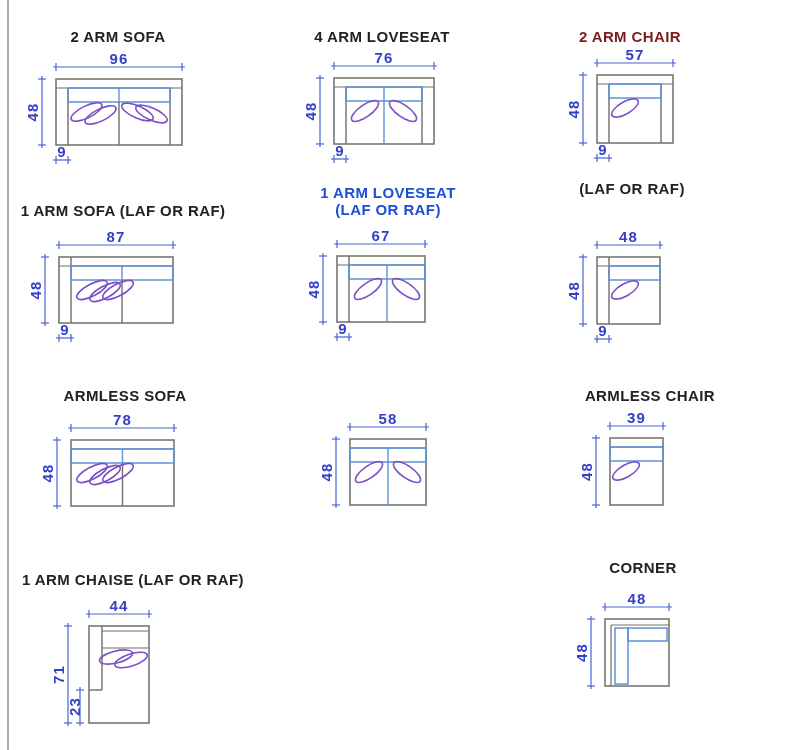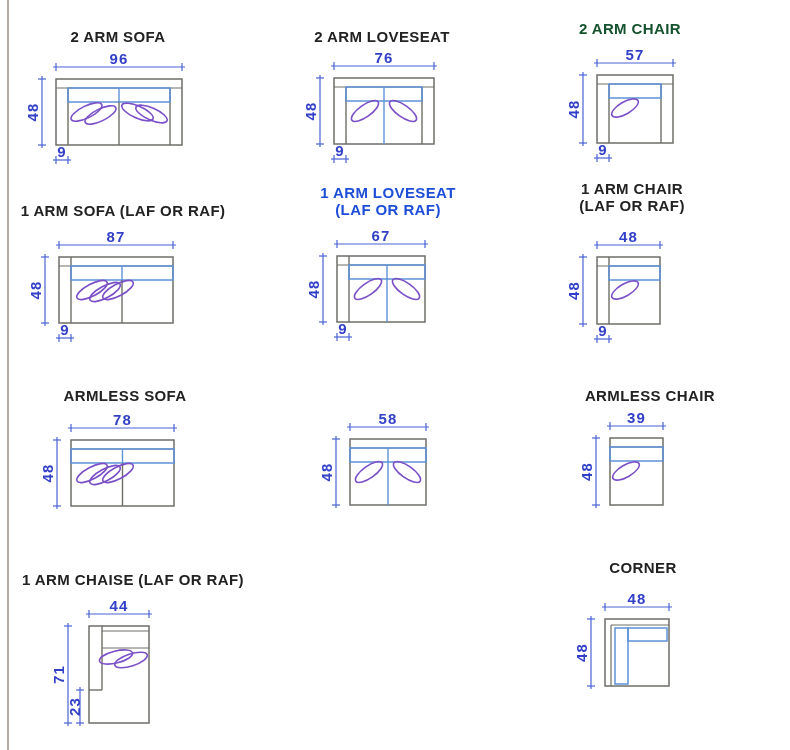--- a/index.html
+++ b/index.html
@@ -236,34 +236,33 @@
         <line x1="591" y1="616" x2="591" y2="689" stroke="#4a63d4" stroke-width="1.2"></line>
         <line x1="587" y1="619" x2="595" y2="619" stroke="#4a63d4" stroke-width="1.2"></line>
         <line x1="587" y1="686" x2="595" y2="686" stroke="#4a63d4" stroke-width="1.2"></line>
         <text text-anchor="middle" class="dim-label" fill="#3240c8" transform="translate(587 652.5) rotate(-90)">48</text>
       </g>
     </svg>
 <div class="piece-title" style="left: -32px; top: 28px; color: rgb(34, 34, 34);">
       <div>2 ARM SOFA</div>
     </div>
     <div class="piece-title" style="left: 232px; top: 28px; color: rgb(34, 34, 34);">
-      <div>2 ARM LOVESEAT</div>
-    </div>
-    <div class="piece-title" style="left: 480px; top: 20px; color: #14532d;">
+      <div>4 ARM LOVESEAT</div>
+    </div>
+    <div class="piece-title" style="left: 480px; top: 28px; color: #7f1d1d;">
       <div>2 ARM CHAIR</div>
     </div>
     <div class="piece-title" style="left: -27px; top: 202px; color: rgb(34, 34, 34);">
       <div>1 ARM SOFA (LAF OR RAF)</div>
     </div>
     <div class="piece-title" style="left: 238px; top: 184px; color: #1d4ed8;">
       <div>1 ARM LOVESEAT</div>
       <div>(LAF OR RAF)</div>
     </div>
     <div class="piece-title" style="left: 482px; top: 180px; color: rgb(34, 34, 34);">
-      <div>1 ARM CHAIR</div>
       <div>(LAF OR RAF)</div>
     </div>
     <div class="piece-title" style="left: -25px; top: 387px; color: rgb(34, 34, 34);">
       <div>ARMLESS SOFA</div>
     </div>
     <div class="piece-title" style="left: 500px; top: 387px; color: rgb(34, 34, 34);">
       <div>ARMLESS CHAIR</div>
     </div>
     <div class="piece-title" style="left: -17px; top: 571px; color: rgb(34, 34, 34);">
       <div>1 ARM CHAISE (LAF OR RAF)</div>

